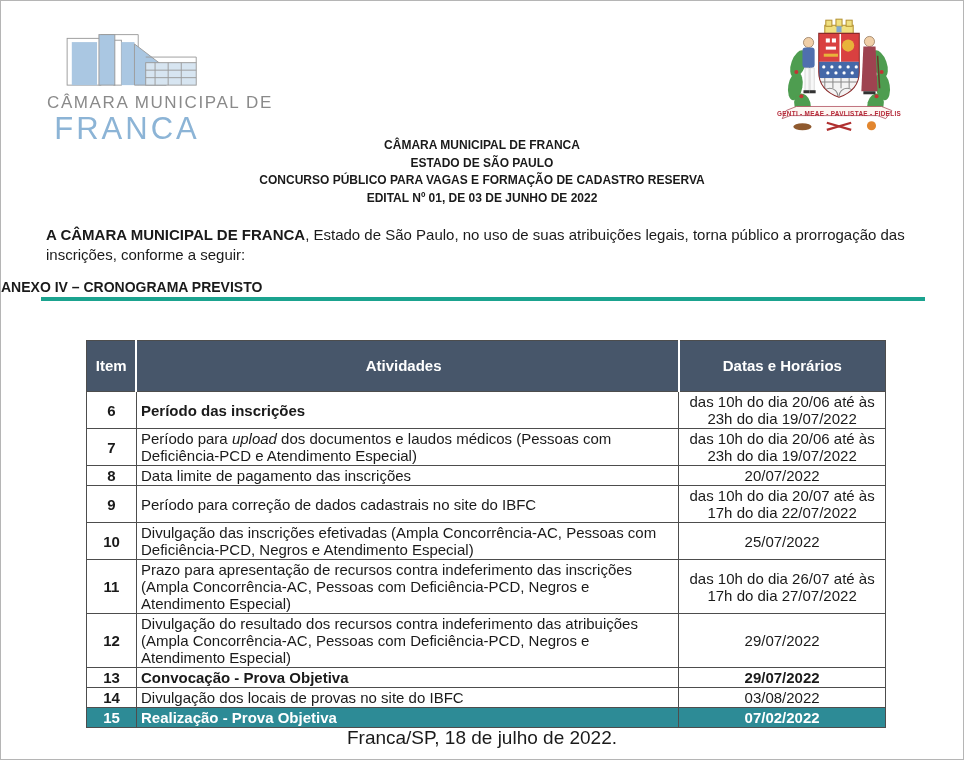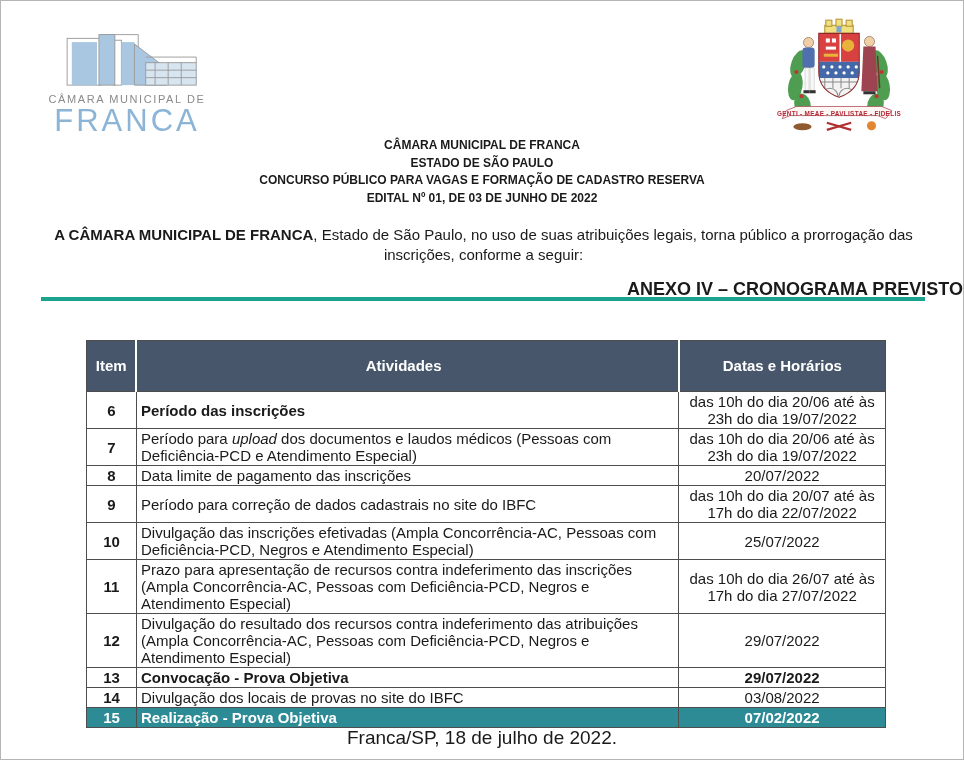--- a/index.html
+++ b/index.html
@@ -18,44 +18,44 @@
   .page{
     position:relative;
     width:964px;height:760px;
     border:1px solid #b5b5b5;
     background:#fff;
     overflow:hidden;
   }
   
   .logo{position:absolute;left:46px;top:28px;width:160px;text-align:center;}
   .logo-caption{
-    font-size:11px;color:#8a8a8a;letter-spacing:1.6px;
+    font-size:17px;color:#8a8a8a;letter-spacing:1.6px;
     margin-top:2px;white-space:nowrap;
   }
   .logo-name{
     font-size:31px;color:var(--logo-blue);letter-spacing:3px;
     font-weight:400;line-height:30px;margin-top:1px;
   }
   
   .crest{position:absolute;right:57px;top:14px;width:134px;height:120px;}
   
   .doc-header{
     position:absolute;top:136px;left:0;right:0;
     text-align:center;font-weight:bold;font-size:12px;line-height:17.5px;
   }
   
   .intro{
     position:absolute;top:224px;left:45px;right:42px;
-    font-size:15px;line-height:20px;text-align:center;
+    font-size:15px;line-height:20px;text-align:left;
   }
   .intro .b{font-weight:bold;}
   
   .section-title{
     position:absolute;top:278px;left:0;right:0;
-    text-align:right;font-weight:bold;font-size:18px;
+    text-align:left;font-weight:bold;font-size:14px;
   }
   .rule{
     position:absolute;top:296px;left:40px;width:884px;height:4px;
     background:var(--rule);
   }
   
   table.sched{
     position:absolute;top:339px;left:85px;width:800px;
     border-collapse:collapse;font-size:15px;
     border:1px solid #4d4d4d;

